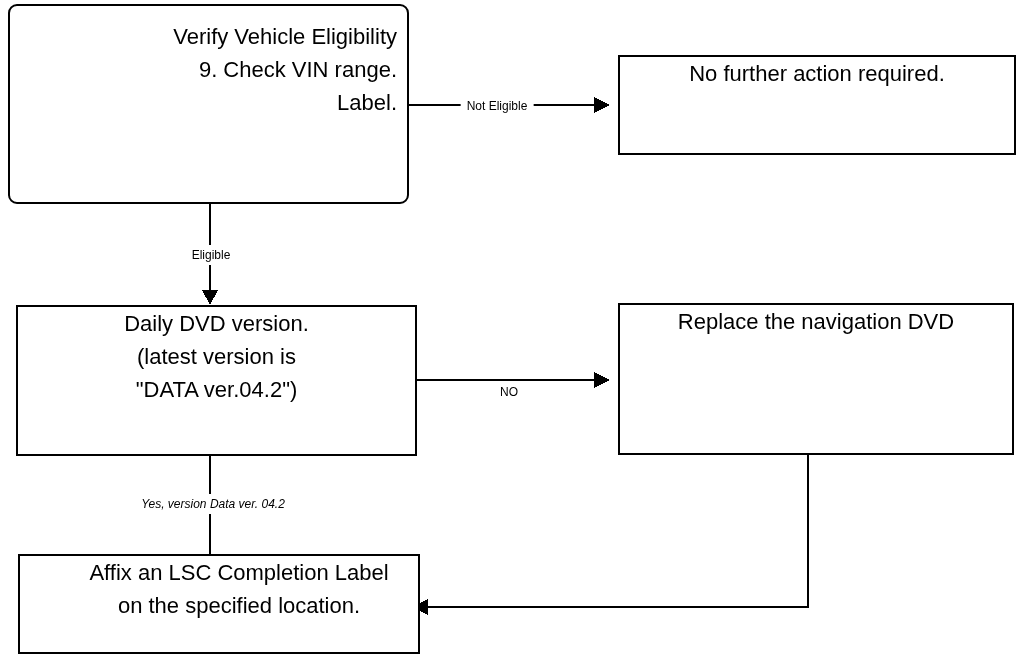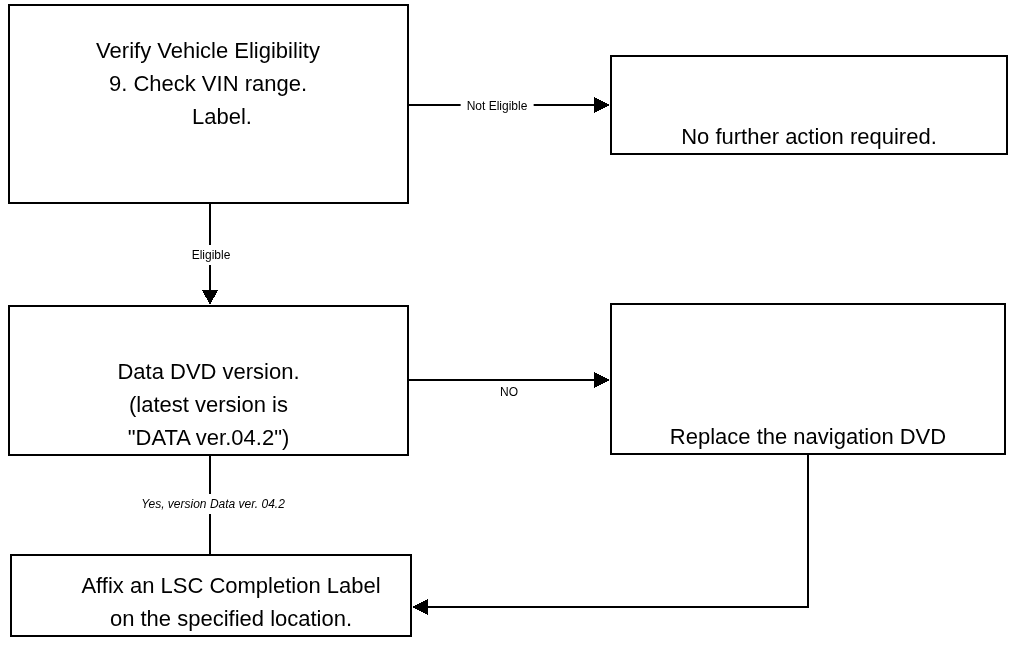--- a/index.html
+++ b/index.html
@@ -27,38 +27,40 @@
   .node {
     position: absolute;
     box-sizing: border-box;
     background: #ffffff;
     border: 2px solid #000000;
     font-size: 22px;
     line-height: 33px;
     z-index: 2;
   }
   .node.left-text {
-    padding: 28px 10px 10px 9px;
-    text-align: center;
+    padding: 14px 10px 10px 9px;
+    text-align: right;
+    border-radius: 9px;
   }
   .node.centered {
     display: flex;
     flex-direction: column;
-    justify-content: flex-end;
+    justify-content: flex-start;
     align-items: center;
     text-align: center;
+    margin-left: 8px;
   }
   .node-line.indent {
     padding-left: 28px;
   }
   #node-verify-eligibility { left: 8px;   top: 4px;   width: 401px; height: 200px; }
   #node-no-action          { left: 610px; top: 55px;  width: 398px; height: 100px; }
   #node-check-dvd          { left: 8px;   top: 305px; width: 401px; height: 151px; }
   #node-replace-dvd        { left: 610px; top: 303px; width: 396px; height: 152px; }
-  #node-affix-label        { left: 10px;  top: 554px; width: 402px; height: 83px; padding-left: 40px; }
+  #node-affix-label        { left: 10px;  top: 554px; width: 402px; height: 100px; padding-left: 40px; }
 
   .edge-label {
     position: absolute;
     transform: translate(-50%, -50%);
     background: #ffffff;
     padding: 1px 6px;
     font-size: 12px;
     line-height: 18px;
     white-space: nowrap;
     z-index: 3;
@@ -94,21 +96,21 @@
     <div class="node-line">Verify Vehicle Eligibility</div>
     <div class="node-line">9. Check VIN range.</div>
     <div class="node-line indent">Label.</div>
   </div>
 
   <div class="node centered" id="node-no-action">
     <div class="node-line">No further action required.</div>
   </div>
 
   <div class="node centered" id="node-check-dvd">
-    <div class="node-line">Data DVD version.</div>
+    <div class="node-line">Daily DVD version.</div>
     <div class="node-line">(latest version is</div>
     <div class="node-line">"DATA ver.04.2")</div>
   </div>
 
   <div class="node centered" id="node-replace-dvd">
     <div class="node-line">Replace the navigation DVD</div>
   </div>
 
   <div class="node centered" id="node-affix-label">
     <div class="node-line">Affix an LSC Completion Label</div>

